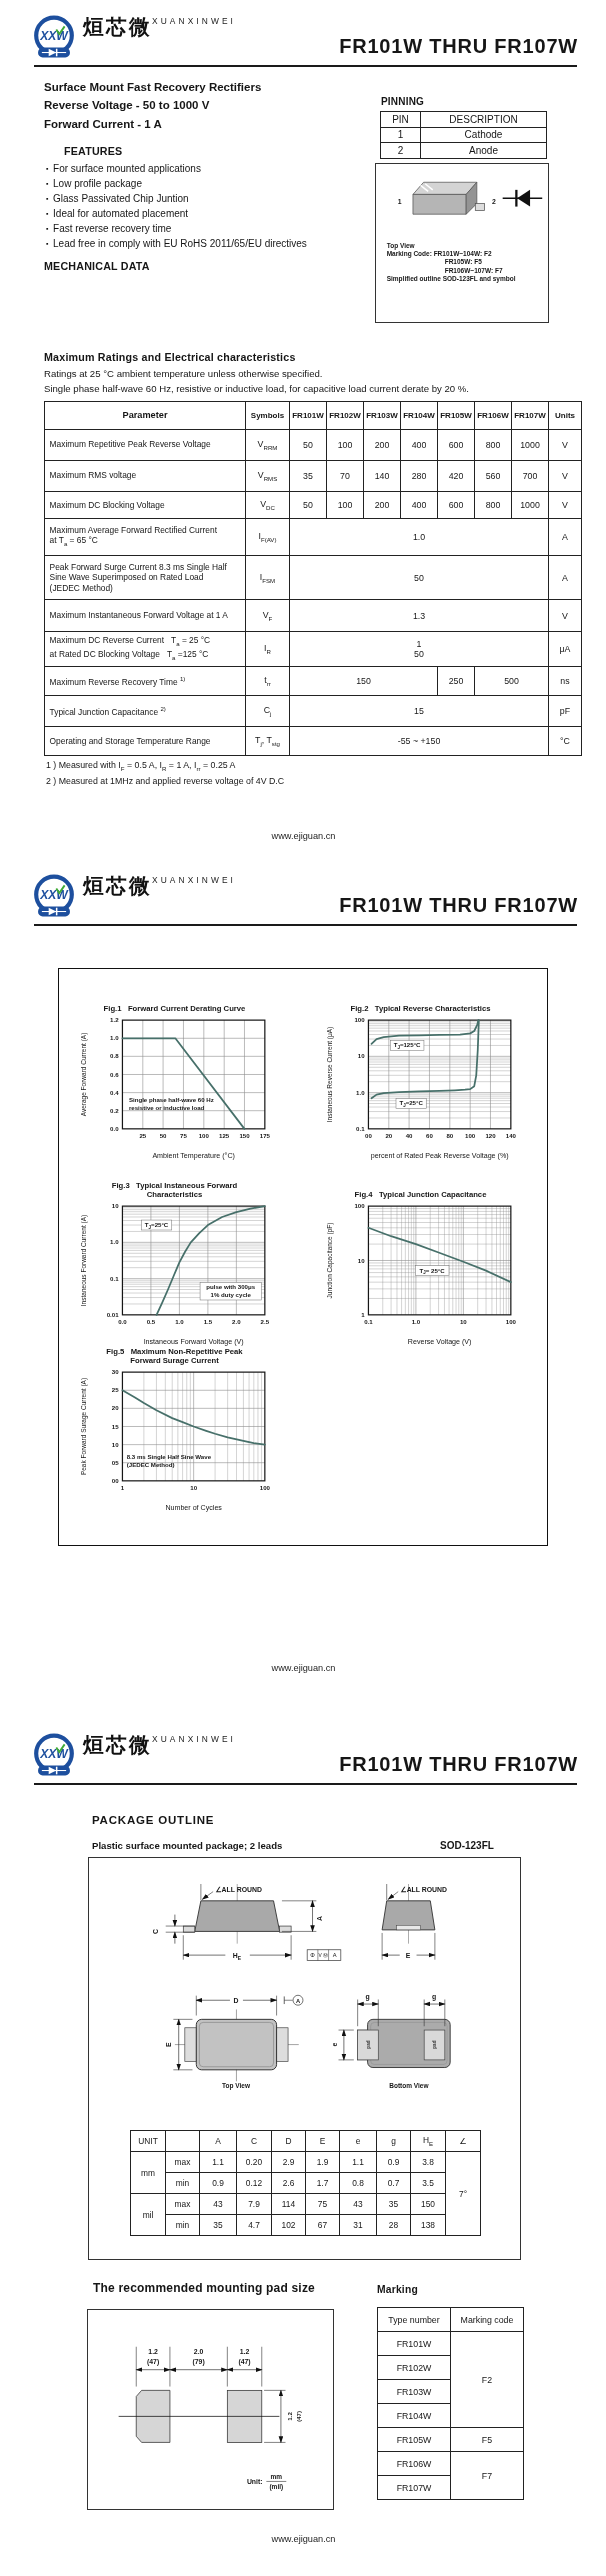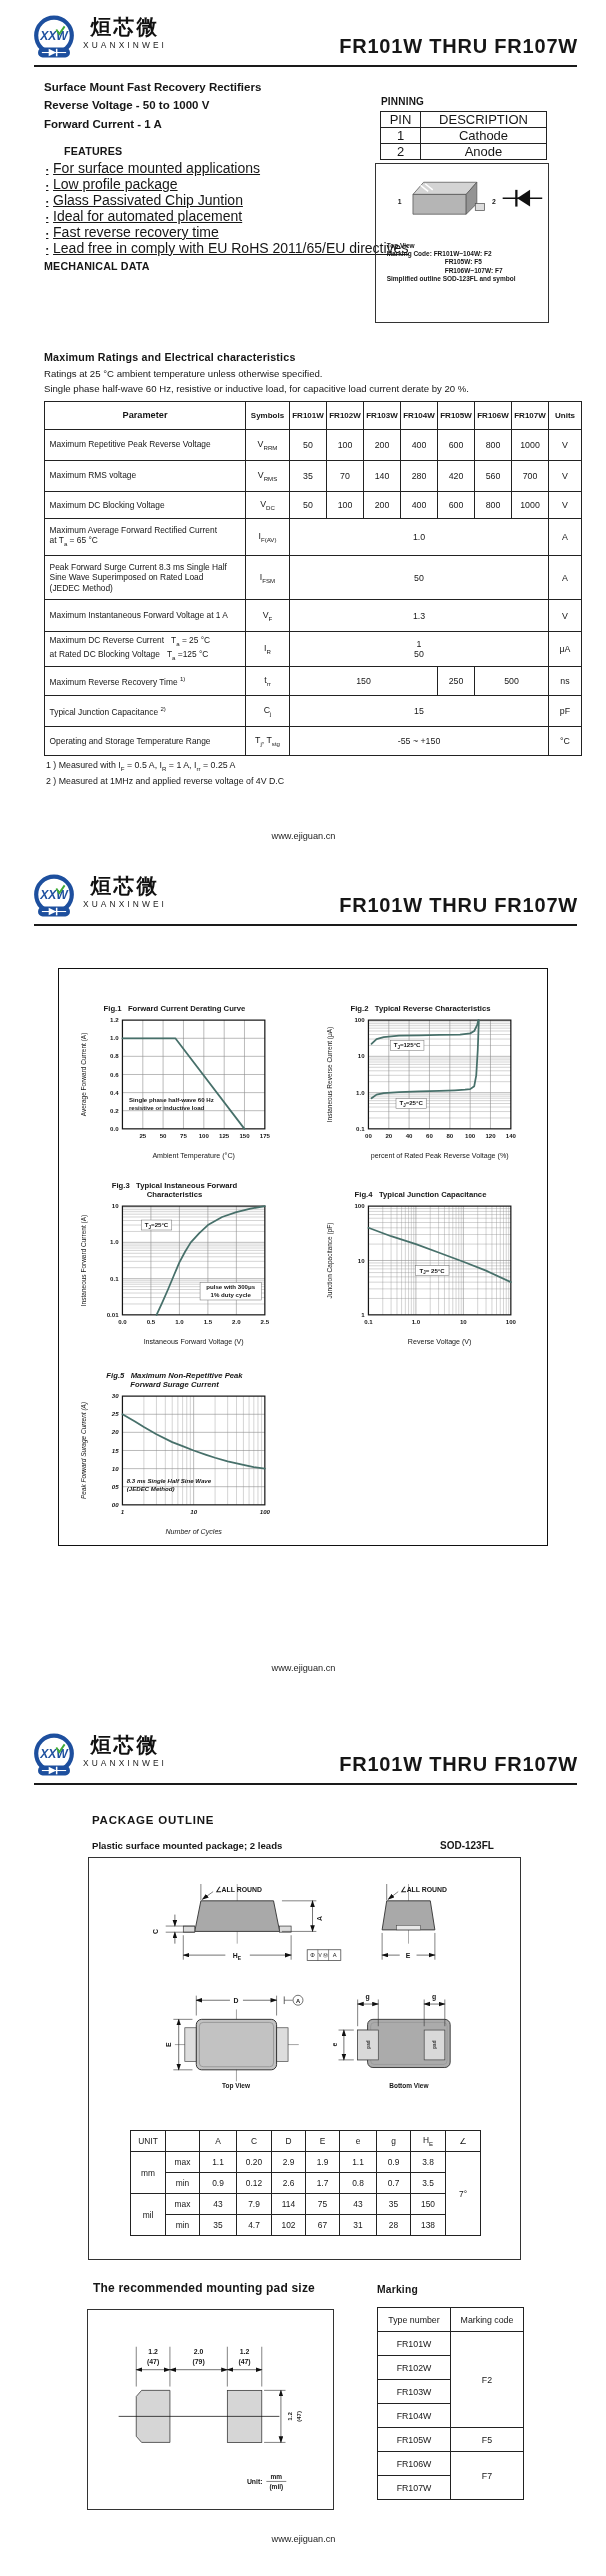--- a/index.html
+++ b/index.html
@@ -1,33 +1,33 @@
 <!DOCTYPE html>
 <html style="font-size:12.2px"><head>
 <meta charset="utf-8">
 <style>
   html,body{margin:0;padding:0;background:#e8e8e8;}
   .sheet{width:607px;margin:0 auto;background:#fff;font-family:"Liberation Sans",sans-serif;color:#161616;}
   .page{position:relative;width:607px;height:859px;background:#fff;overflow:hidden;}
   .abs{position:absolute;}
   
   .hdr-logo{left:31px;top:15.3px;display:flex;align-items:flex-start;gap:6px;}
-  .logo-txt{display:flex;flex-direction:column;text-align:center;}
+  .logo-txt{display:flex;flex-direction:row;text-align:center;}
   .logo-zh{font-size:20.7px;font-weight:bold;letter-spacing:2.3px;line-height:1.15;color:#111;}
   .logo-en{font-size:8.4px;letter-spacing:3.1px;color:#222;margin-top:0.8px;}
   .doc-title{right:29px;top:35px;font-size:20px;font-weight:bold;letter-spacing:0.8px;}
   .hdr-rule{left:34px;width:543px;top:65px;height:2.3px;background:#1a1a1a;}
   .footer{left:0;width:607px;text-align:center;font-size:9.2px;color:#222;}
   
   .sub-lines{left:44px;top:78px;font-size:11.5px;font-weight:bold;line-height:18.4px;}
   .sec-head{font-size:10.7px;font-weight:bold;letter-spacing:0.2px;}
-  .blist{font-size:14px;line-height:15px;text-decoration:underline;}
+  .blist{font-size:10px;line-height:15px;}
   .blist > div::before{content:"▪";font-size:6.9px;margin-right:4.6px;vertical-align:1.1px;}
   .pt{border-collapse:collapse;table-layout:fixed;border:1.5px solid #111;}
-  .pt td{border:0.8px solid #222;font-size:13px;text-align:center;height:14.5px;padding:0;}
+  .pt td{border:0.8px solid #222;font-size:10px;text-align:center;height:14.5px;padding:0;}
   .pkgbox{border:1.1px solid #333;}
   .pkg-cap{font-size:6.5px;font-weight:bold;line-height:8.4px;padding:1.5px 0 0 10.7px;}
   .pkg-cap > div:nth-child(3),.pkg-cap > div:nth-child(4){padding-left:58px;}
   .cond{font-size:9.6px;line-height:14.5px;}
   .rt{border-collapse:collapse;table-layout:fixed;border:1.5px solid #111;}
   .rt td{border:0.8px solid #222;font-size:8.8px;text-align:center;vertical-align:middle;padding:0 1.5px;}
   .rt .rt-param{text-align:left;padding:1.5px 2.3px 1.5px 4.6px;font-size:8.4px;line-height:10.7px;}
   .rt-head td{font-weight:bold;font-size:8px;}
   .rt-head td:first-child{font-size:9.2px;}
   sub{font-size:6.1px;} sup{font-size:6.1px;}
@@ -486,21 +486,21 @@
             <text x="120.0" y="162" text-anchor="middle" class="tick">1.0</text>
             <text x="182.0" y="162" text-anchor="middle" class="tick">10</text>
             <text x="244.0" y="162" text-anchor="middle" class="tick">100</text>
             <text x="53" y="152.8" text-anchor="end" class="tick">1</text>
             <text x="53" y="81.8" text-anchor="end" class="tick">10</text>
             <text x="53" y="10.8" text-anchor="end" class="tick">100</text>
             <text x="151" y="188" text-anchor="middle" class="axl">Reverse  Voltage (V)</text>
             <text x="11" y="79" text-anchor="middle" class="axl yl" transform="rotate(-90 11 79)">Junction Capacitance (pF)</text>
           </svg></div>
     </div>
-    <div class="abs chart-block" style="left:75px;top:508px;font-style:italic;">
+    <div class="abs chart-block" style="left:75px;top:484px;">
       <div class="chart-title">Fig.5&nbsp;&nbsp;&nbsp;Maximum Non-Repetitive Peak<br>Forward Surage Current</div>
       <div><svg width="193" height="147" viewBox="0 0 252 192">
             <line x1="86.0" y1="8" x2="86.0" y2="150" stroke="#8f8f8f" stroke-width="0.5"></line>
             <line x1="102.4" y1="8" x2="102.4" y2="150" stroke="#8f8f8f" stroke-width="0.5"></line>
             <line x1="114.0" y1="8" x2="114.0" y2="150" stroke="#8f8f8f" stroke-width="0.5"></line>
             <line x1="123.0" y1="8" x2="123.0" y2="150" stroke="#8f8f8f" stroke-width="0.5"></line>
             <line x1="130.4" y1="8" x2="130.4" y2="150" stroke="#8f8f8f" stroke-width="0.5"></line>
             <line x1="136.6" y1="8" x2="136.6" y2="150" stroke="#8f8f8f" stroke-width="0.5"></line>
             <line x1="142.0" y1="8" x2="142.0" y2="150" stroke="#8f8f8f" stroke-width="0.5"></line>
             <line x1="146.7" y1="8" x2="146.7" y2="150" stroke="#8f8f8f" stroke-width="0.5"></line>

